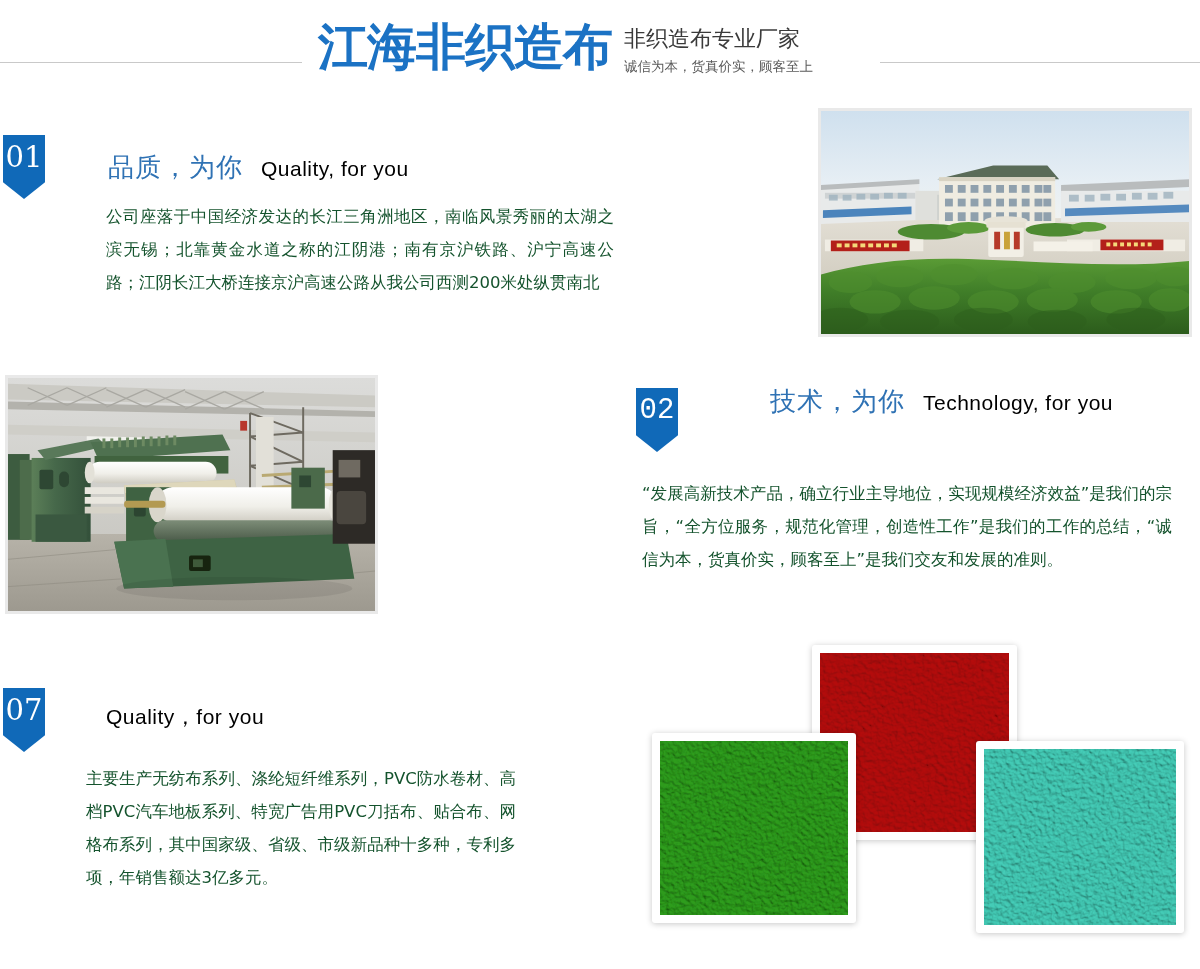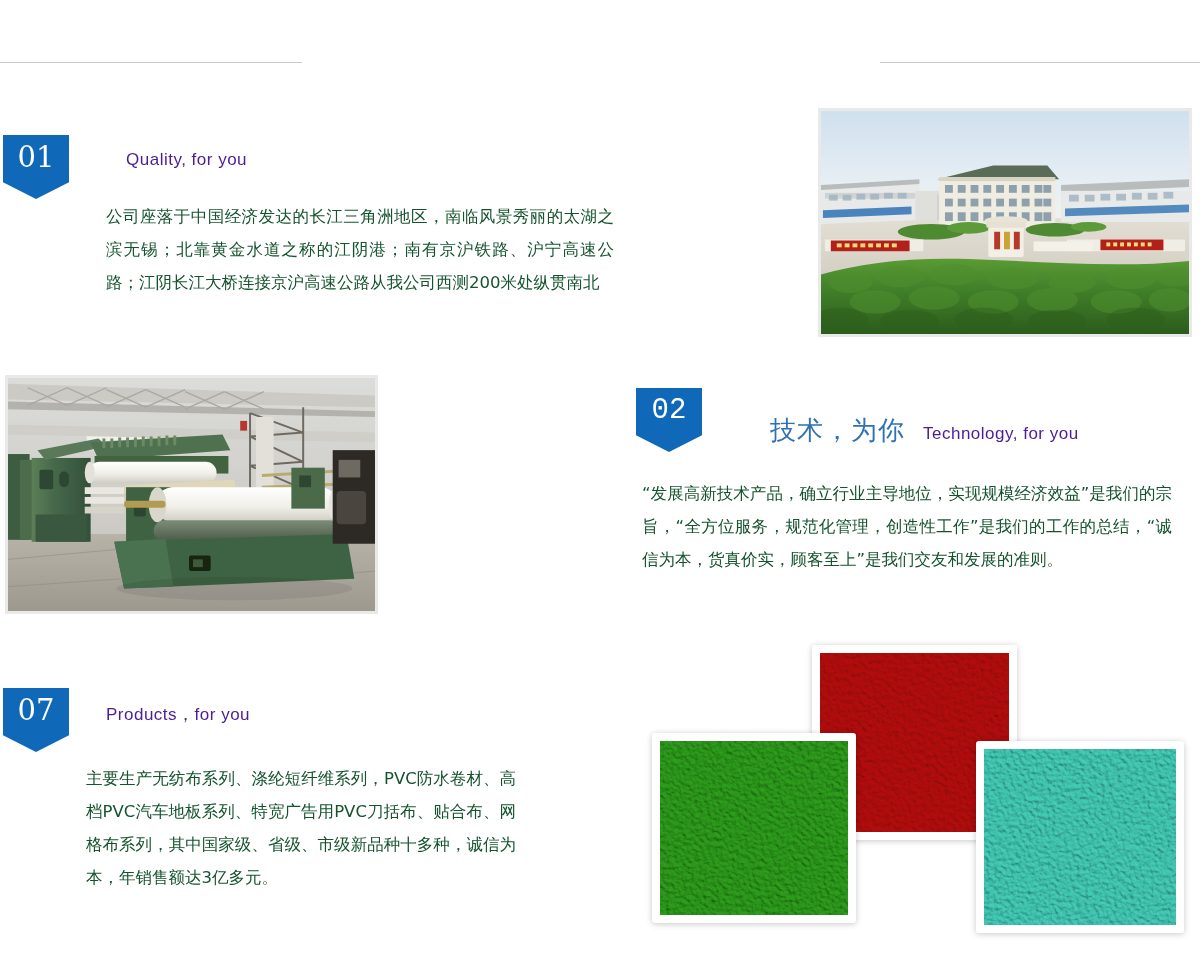--- a/index.html
+++ b/index.html
@@ -64,21 +64,21 @@
     color: #5a5a5a;
     line-height: 20px;
     margin-top: 2px;
     white-space: nowrap;
     font-family: "DejaVu Sans", "Liberation Sans", sans-serif;
   }
 
   
   .badge {
     position: absolute;
-    width: 66px;
+    width: 42px;
     height: 64px;
     background: #1069b8;
     -webkit-clip-path: polygon(0 0, 100% 0, 100% 74%, 50% 100%, 0 74%);
     clip-path: polygon(0 0, 100% 0, 100% 74%, 50% 100%, 0 74%);
     color: #ffffff;
     font-family: "DejaVu Serif", "Liberation Serif", serif;
     font-size: 29px;
     line-height: 45px;
     text-align: center;
     letter-spacing: 0px;
@@ -91,22 +91,22 @@
     align-items: baseline;
     white-space: nowrap;
   }
   .sec-title .cn {
     font-size: 26px;
     color: #2f72b4;
     font-family: "DejaVu Sans", "Liberation Sans", sans-serif;
     letter-spacing: 1px;
   }
   .sec-title .en {
-    font-size: 17px;
-    color: #4c1d95;
+    font-size: 21px;
+    color: #000000;
     margin-left: 18px;
     font-family: "Liberation Sans", "DejaVu Sans", sans-serif;
     letter-spacing: 0.5px;
   }
 
   
   .body-text {
     position: absolute;
     font-size: 16.5px;
     line-height: 33px;
@@ -142,25 +142,33 @@
   }
   .swatch .fill svg { display:block; width:100%; height:100%; }
 </style>
 </head>
 <body>
 
 <div class="header">
   <div class="rule rule-left"></div>
   <div class="rule rule-right"></div>
 
+  <div class="brand-wrap">
+    <div class="brand-title">江海非织造布</div>
+    <div class="brand-right">
+      <div class="brand-sub">非织造布专业厂家</div>
+      <div class="brand-slogan">诚信为本，货真价实，顾客至上</div>
+    </div>
+  </div>
 </div>
 
 <div class="badge" style="left:3px; top:135px;">01</div>
 
 <div class="sec-title" style="left:108px; top:150px;">
+  <span class="cn">品质，为你</span>
   <span class="en">Quality, for you</span>
 </div>
 
 <div class="body-text" style="left:106px; top:200px; width:508px;">公司座落于中国经济发达的长江三角洲地区，南临风景秀丽的太湖之滨无锡；北靠黄金水道之称的江阴港；南有京沪铁路、沪宁高速公路；江阴长江大桥连接京沪高速公路从我公司西测200米处纵贯南北</div>
 
 <div class="photo" style="left:818px; top:108px; width:374px; height:229px;">
   <svg viewBox="0 0 374 229" preserveAspectRatio="none">
     <defs>
       <linearGradient id="skyG" x1="0" y1="0" x2="0" y2="1">
         <stop offset="0%" stop-color="#cfe0ee"></stop>
@@ -306,21 +314,21 @@
         <ellipse cx="90" cy="216" rx="30" ry="12"></ellipse>
       <ellipse cx="165" cy="214" rx="30" ry="12"></ellipse>
         <ellipse cx="240" cy="216" rx="30" ry="12"></ellipse>
       <ellipse cx="320" cy="214" rx="30" ry="12"></ellipse>
     </g>
   </svg>
 </div>
 
 <div class="badge" style="left:636px; top:388px;font-family:Liberation Mono, monospace;">02</div>
 
-<div class="sec-title" style="left:770px; top:413px;">
+<div class="sec-title" style="left:770px; top:384px;">
   <span class="cn">技术，为你</span>
   <span class="en">Technology, for you</span>
 </div>
 
 <div class="body-text" style="left:642px; top:477px; width:530px;">“发展高新技术产品，确立行业主导地位，实现规模经济效益”是我们的宗旨，“全方位服务，规范化管理，创造性工作”是我们的工作的总结，“诚信为本，货真价实，顾客至上”是我们交友和发展的准则。</div>
 
 <div class="photo" style="left:5px; top:375px; width:373px; height:239px;">
   <svg viewBox="0 0 373 239" preserveAspectRatio="none">
     <defs>
       <linearGradient id="wallG" x1="0" y1="0" x2="0" y2="1">
@@ -440,24 +448,24 @@
       <path d="M0,186 L110,176 M0,214 L116,206 M352,200 L373,198"></path>
     </g>
 
     <ellipse cx="230" cy="216" rx="120" ry="12" fill="#000" opacity="0.07"></ellipse>
   </svg>
 </div>
 
 <div class="badge" style="left:3px; top:688px;">07</div>
 
 <div class="sec-title" style="left:88px; top:703px;">
-  <span class="en">Products，for you</span>
-</div>
-
-<div class="body-text" style="left:86px; top:762px; width:430px;">主要生产无纺布系列、涤纶短纤维系列，PVC防水卷材、高档PVC汽车地板系列、特宽广告用PVC刀括布、贴合布、网格布系列，其中国家级、省级、市级新品种十多种，诚信为本，年销售额达3亿多元。</div>
+  <span class="en">Quality，for you</span>
+</div>
+
+<div class="body-text" style="left:86px; top:762px; width:430px;">主要生产无纺布系列、涤纶短纤维系列，PVC防水卷材、高档PVC汽车地板系列、特宽广告用PVC刀括布、贴合布、网格布系列，其中国家级、省级、市级新品种十多种，专利多项，年销售额达3亿多元。</div>
 
 <div class="swatch" style="left:812px; top:645px; width:205px; height:195px;">
   <div class="fill">
     <svg viewBox="0 0 190 180" preserveAspectRatio="none">
       <defs>
         <filter id="texR" x="0" y="0" width="100%" height="100%">
           <feTurbulence type="fractalNoise" baseFrequency="0.22" numOctaves="4" seed="7" result="n"></feTurbulence>
           <feDiffuseLighting in="n" lighting-color="#b50c0c" surfaceScale="1.6" result="d">
             <feDistantLight azimuth="120" elevation="62"></feDistantLight>
           </feDiffuseLighting>

